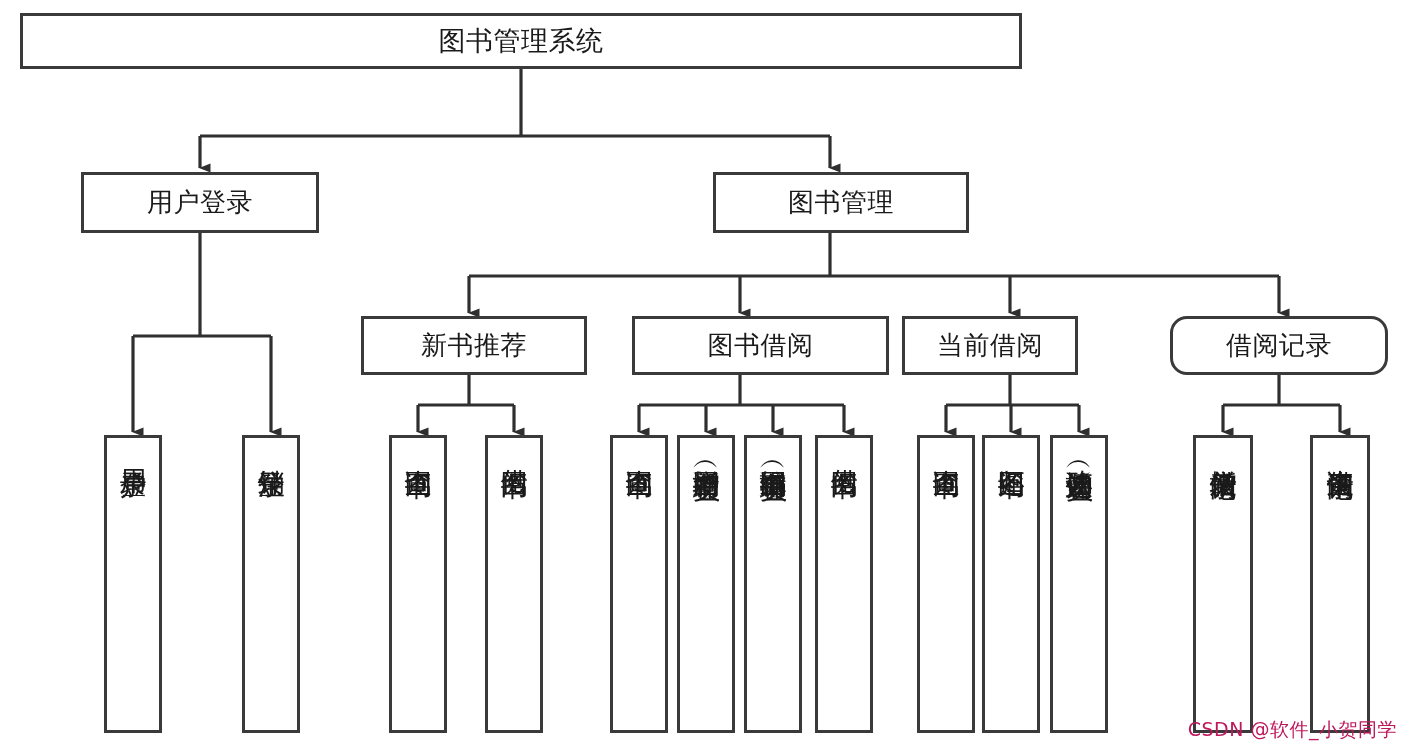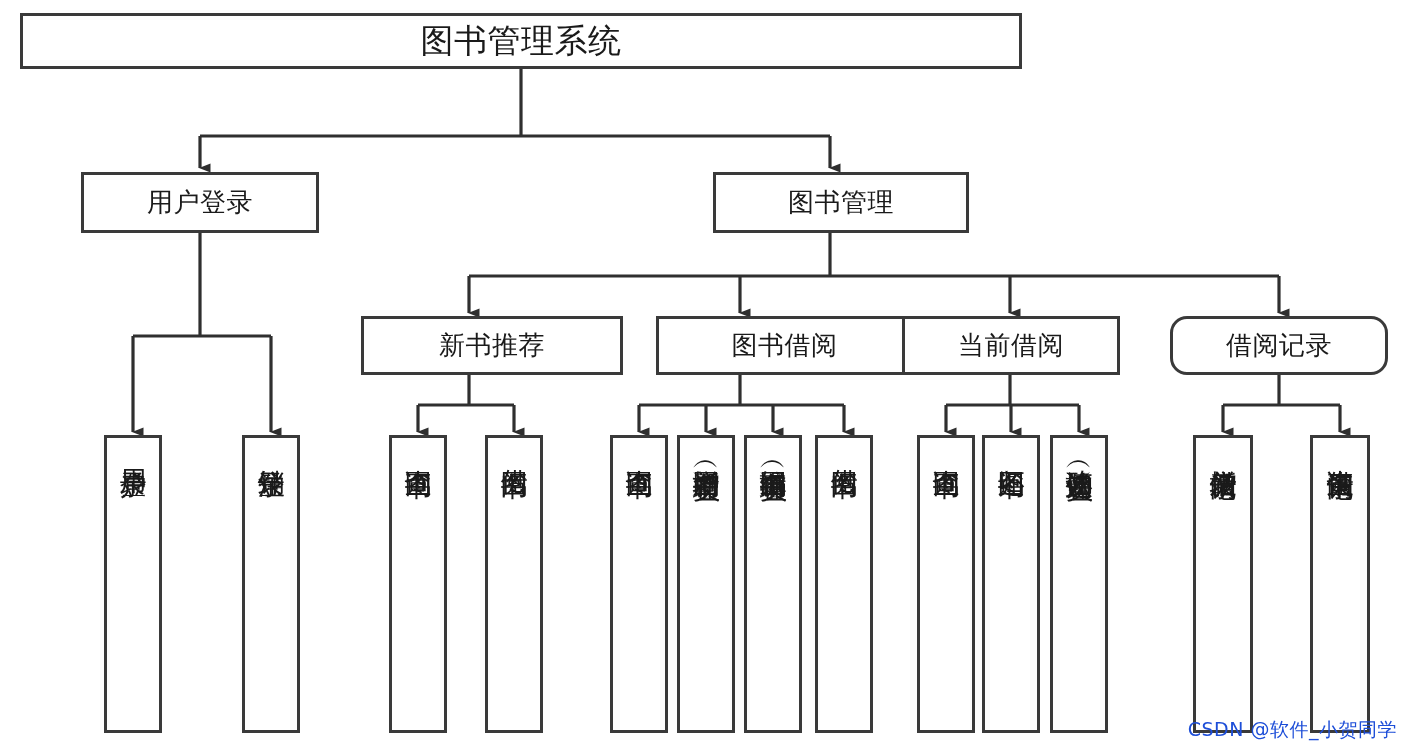--- a/index.html
+++ b/index.html
@@ -46,28 +46,28 @@
   }
   .node.vertical .vlabel {
     writing-mode: vertical-rl;
     text-orientation: upright;
     font-size: 27px;
     line-height: 1.06;
     letter-spacing: 1px;
     white-space: nowrap;
   }
   #root-node {
-    font-size: 33px;
+    font-size: 27px;
   }
   #watermark {
     position: absolute;
     right: 8px;
     bottom: 4px;
     font-size: 19px;
-    color: #1d4ed8;
+    color: #be185d;
     letter-spacing: 0.5px;
     white-space: nowrap;
     pointer-events: none;
   }
 </style>
 </head>
 <body>
 
 <div id="canvas">
 
@@ -145,29 +145,29 @@
   </div>
 
   <div class="node horizontal" style="left:81px; top:172px; width:238px; height:61px;">
     <span>用户登录</span>
   </div>
 
   <div class="node horizontal" style="left:713px; top:172px; width:256px; height:61px;">
     <span>图书管理</span>
   </div>
 
-  <div class="node horizontal" style="left:361px; top:316px; width:262px; height:59px;">
+  <div class="node horizontal" style="left:361px; top:316px; width:226px; height:59px;">
     <span>新书推荐</span>
   </div>
 
-  <div class="node horizontal" style="left:632px; top:316px; width:257px; height:59px;margin-left:24px;">
+  <div class="node horizontal" style="left:632px; top:316px; width:257px; height:59px;">
     <span>图书借阅</span>
   </div>
 
-  <div class="node horizontal" style="left:902px; top:316px; width:218px; height:59px;">
+  <div class="node horizontal" style="left:902px; top:316px; width:176px; height:59px;">
     <span>当前借阅</span>
   </div>
 
   <div class="node horizontal" style="left:1170px; top:316px; width:218px; height:59px;border-radius:17px;">
     <span>借阅记录</span>
   </div>
 
   <div class="node vertical" style="left:104px; top:435px; width:58px; height:298px;">
     <span class="vlabel">用户登录</span>
   </div>

